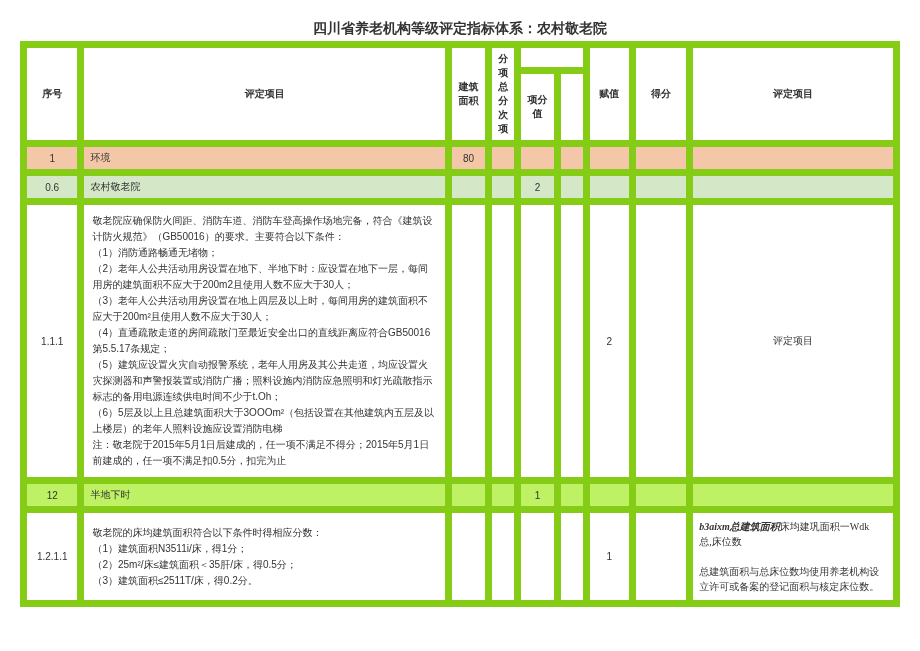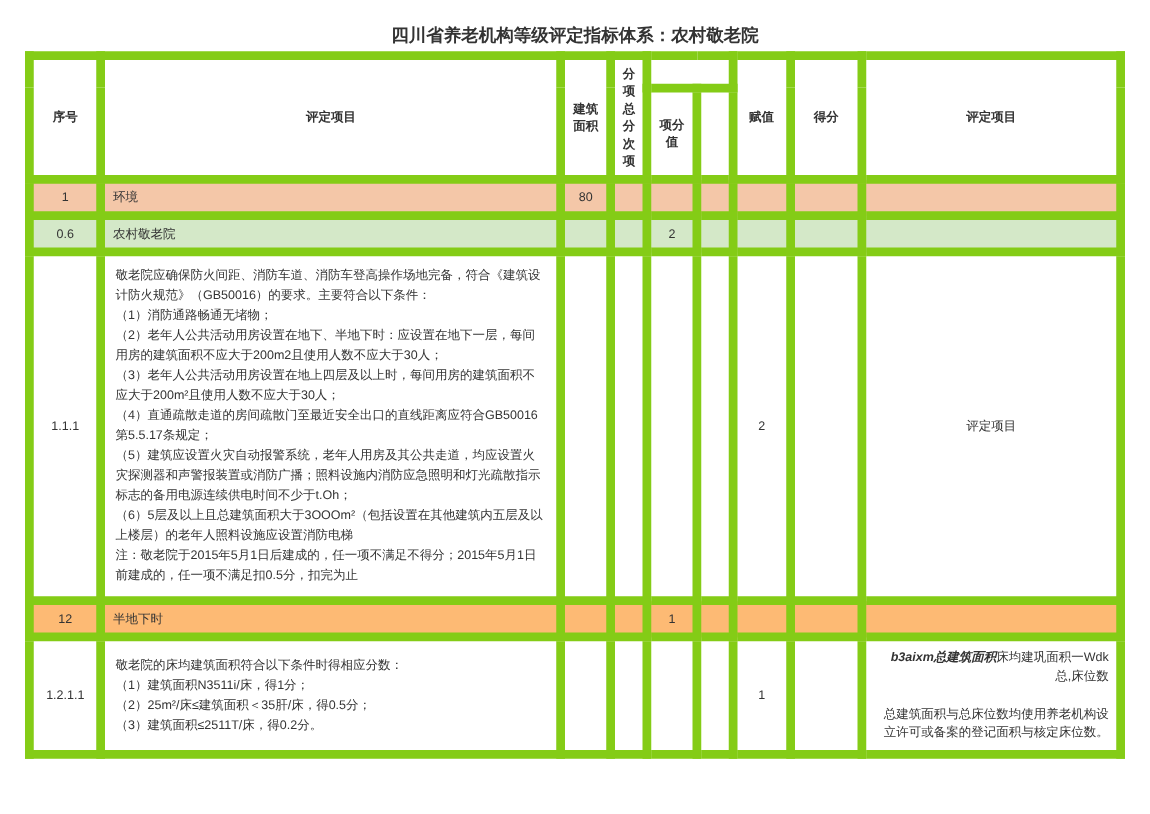--- a/index.html
+++ b/index.html
@@ -40,34 +40,35 @@
     .col-fz { width: 40px; }
     .col-score { width: 50px; }
     .col-op { width: 180px; }
     .row-env td {
       background: #f4c7a8;
     }
     .row-green td {
       background: #d4e8c8;
     }
     .row-yellow td {
-      background: #fdba74;
+      background: #bef264;
     }
     .left-align {
       text-align: left;
     }
     .detail-text {
       text-align: left;
       line-height: 1.6;
       padding: 8px;
     }
     .op-text {
-      text-align: right;
+      text-align: left;
       line-height: 1.5;
       padding: 6px;
+      font-family: Liberation Serif, serif;
     }
     .bold-italic {
       font-weight: bold;
       font-style: italic;
     }
   </style>
 </head>
 <body>
 
 <div class="title">四川省养老机构等级评定指标体系：农村敬老院</div>

